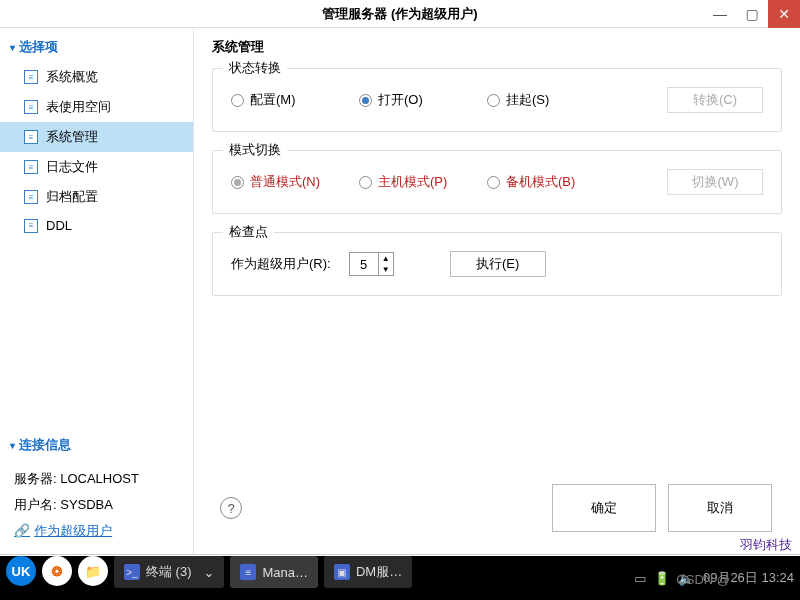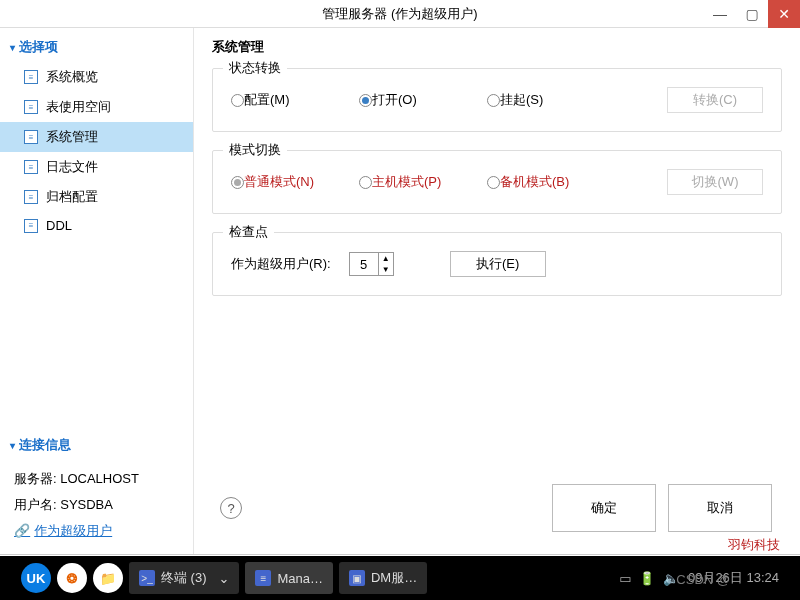--- a/index.html
+++ b/index.html
@@ -1,60 +1,60 @@
 <!DOCTYPE html>
 <html><head>
 <meta charset="utf-8">
 <style>
 *{box-sizing:border-box;margin:0;padding:0;font-family:"Microsoft YaHei","SimSun",sans-serif;font-size:13px;}
 body{width:800px;height:600px;background:#fff;overflow:hidden;position:relative;}
 .window{width:800px;height:555px;display:flex;flex-direction:column;background:#f5f5f5;border-bottom:1px solid #ccc;}
 .titlebar{height:28px;background:#fff;display:flex;align-items:center;justify-content:center;position:relative;border-bottom:1px solid #ddd;}
-.titlebar .title{font-weight:normal;font-size:13px;}
+.titlebar .title{font-weight:bold;font-size:13px;}
 .win-controls{position:absolute;right:0;top:0;display:flex;height:28px;}
 .wbtn{width:32px;height:28px;display:flex;align-items:center;justify-content:center;font-size:14px;color:#555;}
 .wbtn.close{background:#d04a3e;color:#fff;}
 .content{display:flex;flex:1;justify-content:space-between;}
 .sidebar{width:194px;background:#fff;border-right:1px solid #e5e5e5;display:flex;flex-direction:column;}
 .side-section{padding:4px 0;}
 .side-head{padding:6px 10px;color:#1a6fc9;font-weight:bold;display:flex;align-items:center;gap:4px;}
 .side-head::before{content:"▾";font-size:10px;}
 .side-item{padding:6px 8px 6px 24px;display:flex;align-items:center;gap:8px;cursor:pointer;}
 .side-item.selected{background:#bde0f7;}
 .doc-icon{width:14px;height:14px;border:1px solid #3a7fc4;display:inline-flex;align-items:center;justify-content:center;font-size:8px;color:#3a7fc4;background:#fff;}
 .side-spacer{flex:1;}
 .conn-block{padding:6px 14px;line-height:2;}
 .conn-link{color:#1a6fc9;text-decoration:underline;display:flex;align-items:center;gap:4px;}
 .main{flex:1;padding:10px 18px;display:flex;flex-direction:column;background:#fff;}
 .main h2{font-size:13px;font-weight:bold;margin-bottom:12px;}
 .group{border:1px solid #ddd;padding:18px;margin-bottom:18px;position:relative;border-radius:2px;}
 .group .glabel{position:absolute;top:-10px;left:10px;background:#fff;padding:0 6px;font-weight:normal;}
 .row{display:flex;align-items:center;gap:18px;}
-.radio{display:flex;align-items:center;min-width:110px;}
+.radio{display:flex;align-items:center;gap:6px;min-width:110px;}
 .radio.disabled{color:#b91c1c;}
 .radio-circle{width:13px;height:13px;border:1px solid #888;border-radius:50%;display:inline-flex;align-items:center;justify-content:center;}
 .radio.checked .radio-circle::after{content:"";width:7px;height:7px;background:#3a7fc4;border-radius:50%;}
 .radio.disabled.checked .radio-circle::after{background:#aaa;}
 .btn{min-width:96px;height:26px;border:1px solid #bbb;background:#fff;padding:0 12px;display:inline-flex;align-items:center;justify-content:center;cursor:pointer;}
 .btn.disabled{color:#aaa;border-color:#ddd;cursor:default;}
 .spinner{display:inline-flex;align-items:center;border:1px solid #999;}
 .spinner input{width:28px;height:22px;border:none;text-align:center;outline:none;}
 .spinner .arrows{display:flex;flex-direction:column;border-left:1px solid #999;}
 .spinner .arrows span{font-size:8px;height:11px;width:14px;display:flex;align-items:center;justify-content:center;cursor:pointer;}
 .footer{margin-top:auto;padding:12px 0;display:flex;align-items:center;}
 .help-icon{width:22px;height:22px;border:1px solid #888;border-radius:50%;display:flex;align-items:center;justify-content:center;color:#555;font-size:13px;margin-left:8px;}
 .footer .btns{margin-left:auto;display:flex;gap:12px;margin-right:10px;}
 .footer .btn{min-width:104px;height:48px;}
-.taskbar{position:absolute;bottom:0;left:0;width:800px;height:44px;background:#000;display:flex;align-items:center;color:#ddd;gap:6px;padding:0 21px;}
+.taskbar{position:absolute;bottom:0;left:0;width:800px;height:44px;background:#000;display:flex;color:#ddd;gap:6px;padding:0 6px;}
 .tcircle{width:30px;height:30px;border-radius:50%;display:flex;align-items:center;justify-content:center;font-weight:bold;}
 .task{height:32px;background:#2a2a2a;border-radius:3px;display:flex;align-items:center;padding:0 10px;gap:6px;color:#ddd;min-width:0;}
 .task.active{background:#3a3a3a;}
 .task .ticon{width:16px;height:16px;background:#4466cc;border-radius:2px;display:flex;align-items:center;justify-content:center;font-size:10px;}
 .tray{margin-left:auto;display:flex;align-items:center;gap:8px;color:#aaa;}
-.watermark{position:absolute;right:20px;bottom:46px;color:#b91c1c;font-size:13px;pointer-events:none;}
+.watermark{position:absolute;right:8px;bottom:46px;color:#4c1d95;font-size:13px;pointer-events:none;}
 .watermark2{position:absolute;right:70px;bottom:13px;color:#777;font-size:13px;pointer-events:none;}
 </style>
 </head>
 <body>
 
 <div class="window">
   <div class="titlebar">
     <span class="title">管理服务器  (作为超级用户)</span>
     <div class="win-controls">
       <div class="wbtn">—</div>

